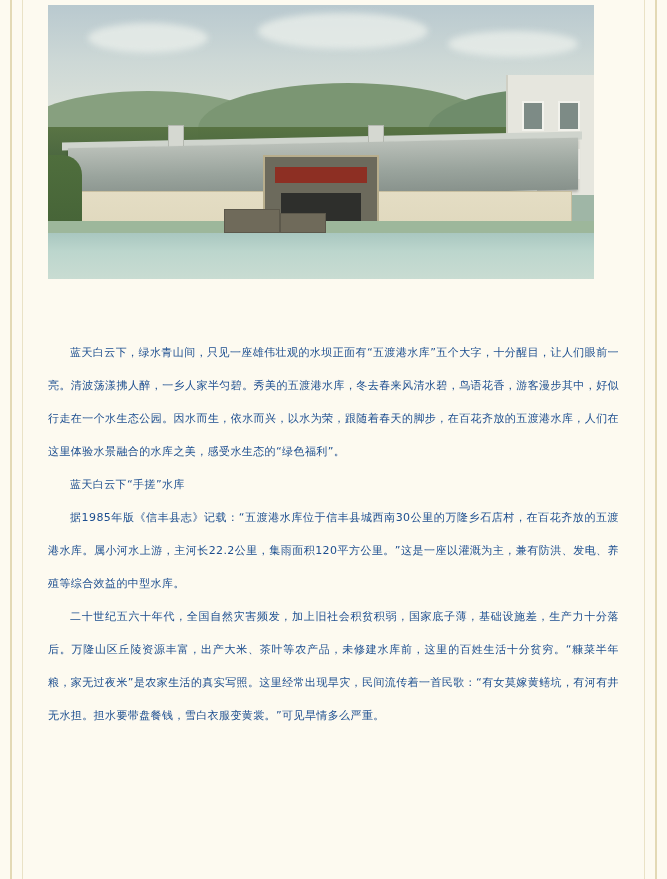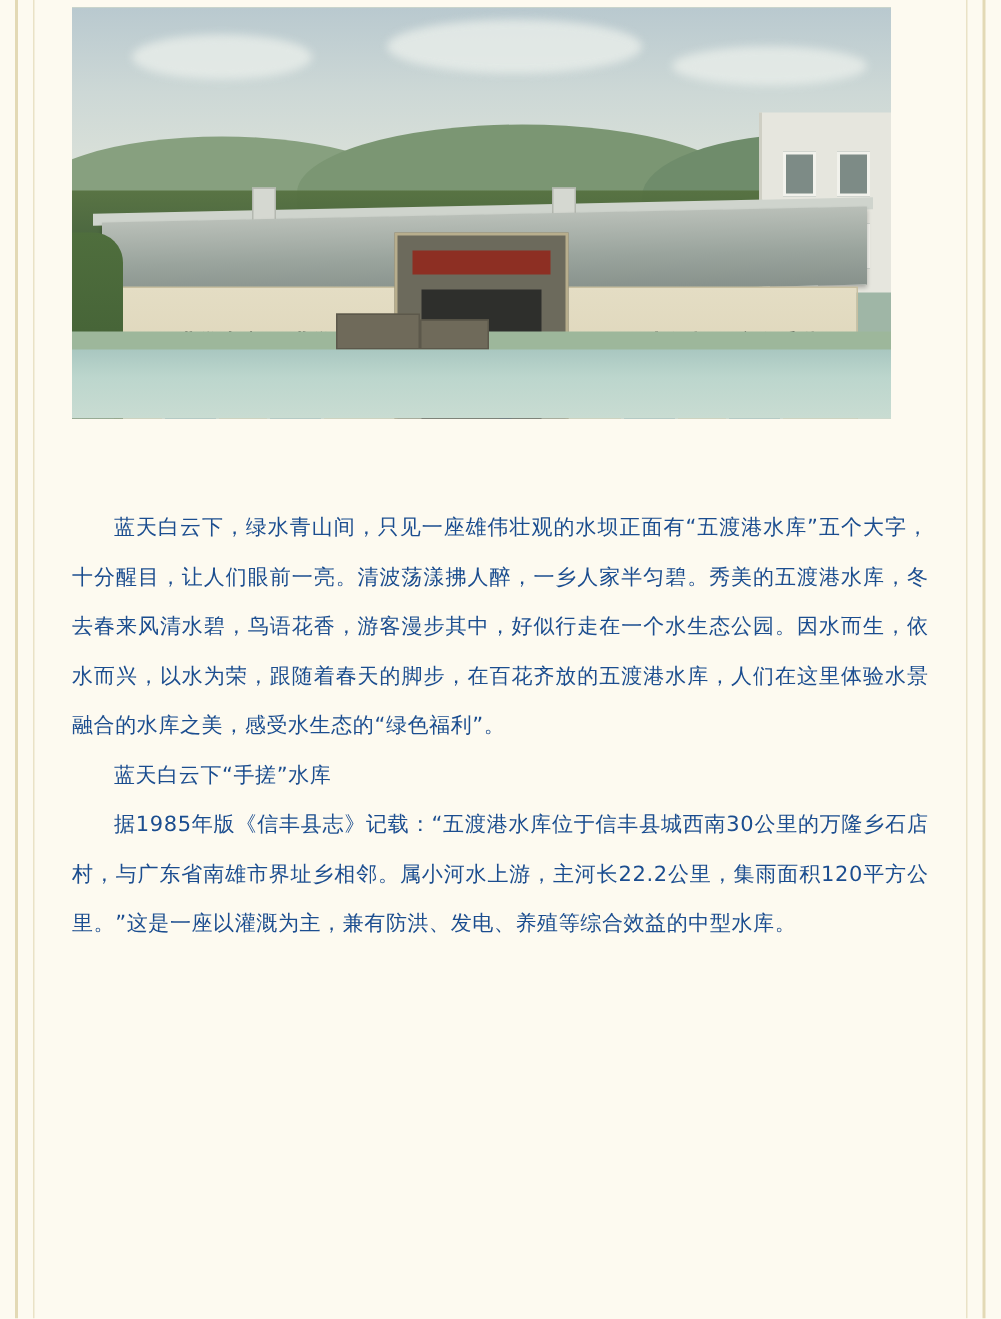--- a/index.html
+++ b/index.html
@@ -216,21 +216,21 @@
   }
 
   
   .article {
     position: absolute;
     left: 15px;
     right: 15px;
     top: 336px;
     font-family: "DejaVu Sans", "Liberation Sans", sans-serif;
     color: #1b4d8f;
-    font-size: 14px;
+    font-size: 11px;
     line-height: 33px;
     text-align: justify;
     letter-spacing: .4px;
   }
   .article p {
     margin: 0 0 0 0;
     text-indent: 2em;
   }
   .article p.sub {
     margin: 0;
@@ -291,17 +291,18 @@
         <div class="ground-strip"></div>
         <div class="stone s1"></div>
         <div class="stone s2"></div>
         <div class="water"></div>
       </div>
     </div>
 
     <div class="article">
       <p>蓝天白云下，绿水青山间，只见一座雄伟壮观的水坝正面有“五渡港水库”五个大字，十分醒目，让人们眼前一亮。清波荡漾拂人醉，一乡人家半匀碧。秀美的五渡港水库，冬去春来风清水碧，鸟语花香，游客漫步其中，好似行走在一个水生态公园。因水而生，依水而兴，以水为荣，跟随着春天的脚步，在百花齐放的五渡港水库，人们在这里体验水景融合的水库之美，感受水生态的“绿色福利”。</p>
       <p class="sub" style="text-indent:2em">蓝天白云下“手搓”水库</p>
-      <p>据1985年版《信丰县志》记载：“五渡港水库位于信丰县城西南30公里的万隆乡石店村，与广东省南雄市界址乡相邻。属小河水上游，主河长22.2公里，集雨面积120平方公里。”这是一座以灌溉为主，兼有防洪、发电、养殖等综合效益的中型水库。</p>
+      <p>据1985年版《信丰县志》记载：“五渡港水库位于信丰县城西南30公里的万隆乡石店村，在百花齐放的五渡港水库。属小河水上游，主河长22.2公里，集雨面积120平方公里。”这是一座以灌溉为主，兼有防洪、发电、养殖等综合效益的中型水库。</p>
+      <p>二十世纪五六十年代，全国自然灾害频发，加上旧社会积贫积弱，国家底子薄，基础设施差，生产力十分落后。万隆山区丘陵资源丰富，出产大米、茶叶等农产品，未修建水库前，这里的百姓生活十分贫穷。“糠菜半年粮，家无过夜米”是农家生活的真实写照。这里经常出现旱灾，民间流传着一首民歌：“有女莫嫁黄鳝坑，有河有井无水担。担水要带盘餐钱，雪白衣服变黄裳。”可见旱情多么严重。</p>
     </div>
 
   </div>
 </div>
 
 </body></html>

